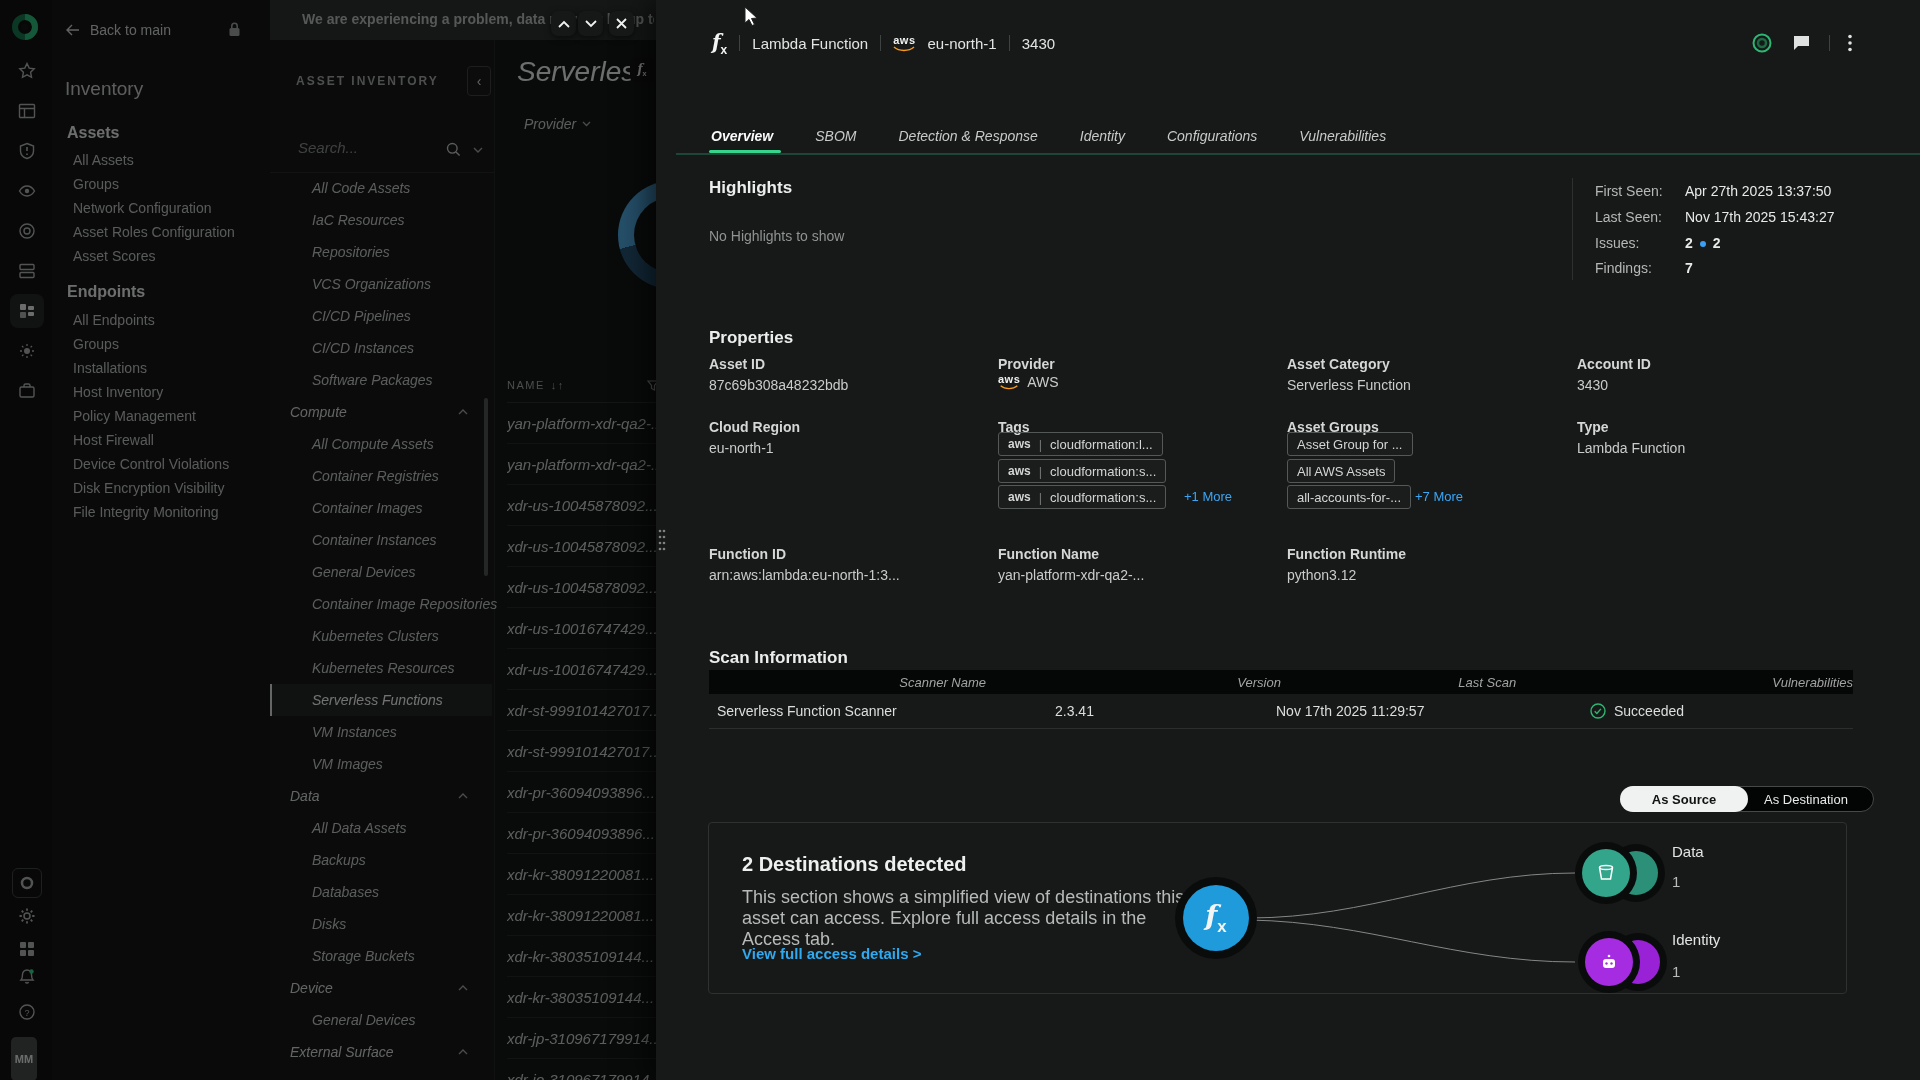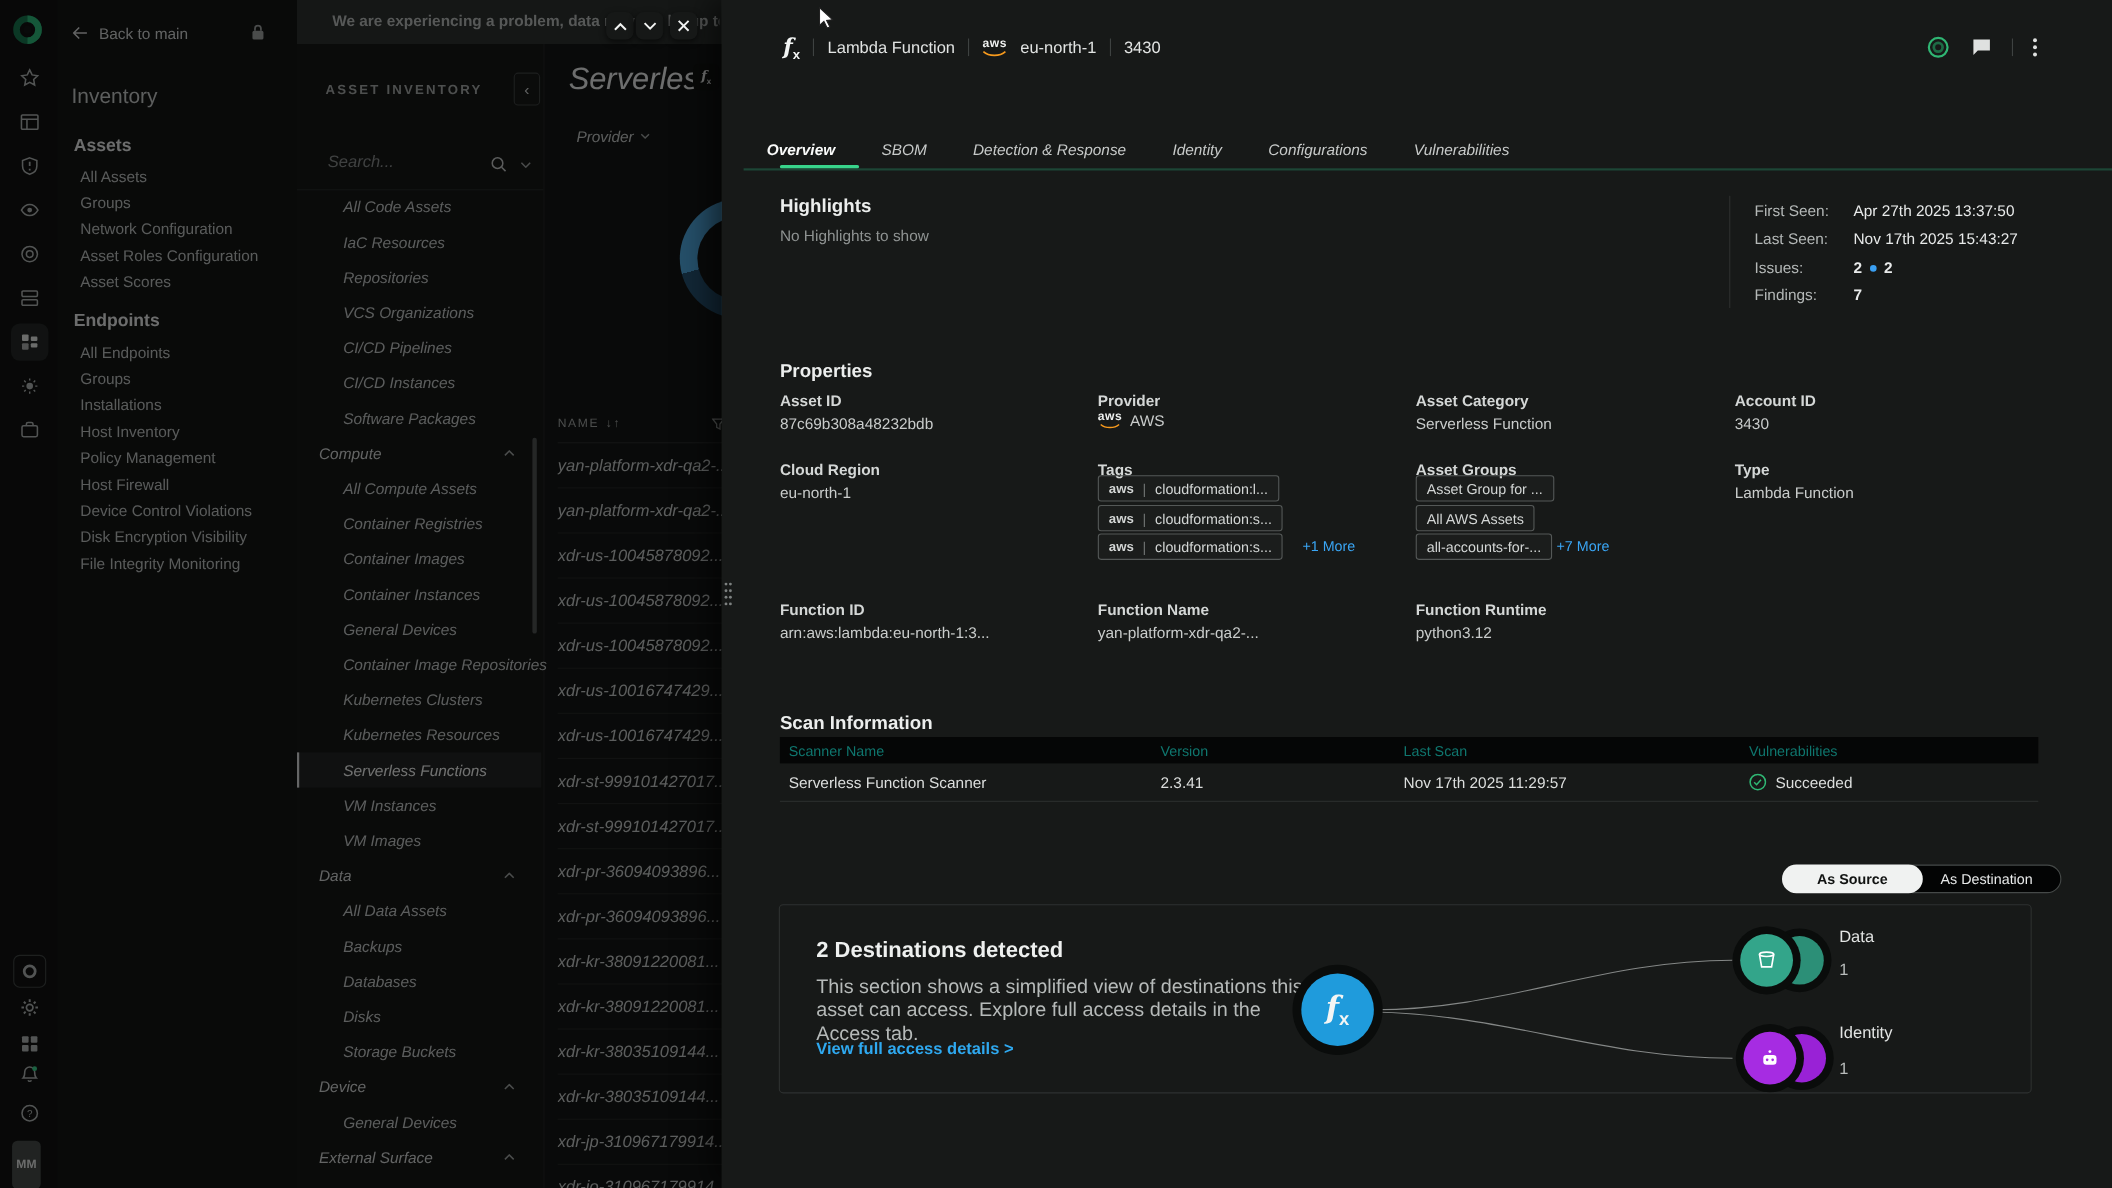--- a/index.html
+++ b/index.html
@@ -78,21 +78,21 @@
   .drag-dots{position:absolute;left:1px;top:528px;color:#777b7a;}
   .topbar{position:absolute;left:56px;top:30px;height:26px;display:flex;align-items:center;gap:12px;
         font-size:15px;color:#e2e4e3;}
   .vsep{width:1px;height:16px;background:#3e4241;}
   .fxg{font-family:"DejaVu Serif",serif;font-style:italic;font-weight:bold;color:#f3f5f4;}
   .fxg sub{font-family:"Liberation Sans",sans-serif;font-style:normal;font-size:60%;}
   .aws-logo{display:inline-flex;flex-direction:column;align-items:center;line-height:1;}
   .aws-logo b{font-size:11px;color:#f0f2f1;letter-spacing:.5px;}
   .top-icons{position:absolute;left:1095px;top:32px;display:flex;align-items:center;gap:18px;}
   .p-title{position:absolute;left:53px;top:72px;font-size:23px;font-weight:bold;color:#eff1f0;}
-  .tabs{position:absolute;left:41px;top:128px;display:flex;gap:42px;font-size:14px;font-style:italic;color:#c7cac9;}
+  .tabs{position:absolute;left:55px;top:128px;display:flex;gap:42px;font-size:14px;font-style:italic;color:#c7cac9;}
   .tab{padding-bottom:12px;}
   .tab.active{font-weight:bold;color:#fafbfa;}
   .tab-track{position:absolute;left:20px;right:0;top:153px;height:2px;background:#1d4636;}
   .tab-active-bar{position:absolute;left:53px;top:150px;width:72px;height:3px;border-radius:2px;background:#38d48b;}
 
   .sec-head{position:absolute;font-size:17px;font-weight:bold;color:#eceeed;}
   .muted{position:absolute;font-size:14px;color:#8f9392;}
 
   .info-border{position:absolute;left:916px;top:178px;width:1px;height:102px;background:#2d302f;}
   .info-label{position:absolute;left:939px;font-size:14px;color:#b4b8b7;}
@@ -104,21 +104,21 @@
   .prop-val{position:absolute;font-size:14px;color:#c9cccb;white-space:nowrap;}
   .chip{position:absolute;height:22px;border:1px solid #54585
 
 7;border:1px solid #545857;border-radius:3px;display:flex;align-items:center;
         padding:0 9px;font-size:13px;color:#d3d6d5;background:rgba(255,255,255,0.02);white-space:nowrap;}
   .chip b{font-size:12px;margin-right:8px;}
   .chip i{font-style:normal;color:#6f7372;margin-right:8px;}
   .more-link{position:absolute;font-size:13px;color:#3aa6f5;}
 
   .scan-table{position:absolute;left:53px;top:670px;width:1144px;}
-  .scan-head{height:24px;background:#050606;display:flex;align-items:center;font-size:13px;color:#0f766e;}
+  .scan-head{height:24px;background:#050606;display:flex;align-items:center;font-size:13px;font-style:italic;color:#a3a3a3;justify-content:flex-end;}
   .scan-row{height:34px;display:flex;align-items:center;border-bottom:1px solid #2b2e2d;font-size:14px;color:#dcdedd;}
   .sc1{width:338px;padding-left:8px;} .sc2{width:221px;} .sc3{width:314px;} .sc4{display:flex;align-items:center;gap:8px;}
 
   .toggle{position:absolute;left:964px;top:786px;display:flex;height:26px;}
   .tog-a{min-width:100px;padding:0 14px;background:#f0f2f1;color:#101211;border-radius:13px;
         display:flex;align-items:center;justify-content:center;font-size:13px;font-weight:bold;z-index:1;}
   .tog-b{min-width:110px;padding:0 12px;background:#030404;color:#e8eaea;border:1px solid #454948;
         border-radius:0 13px 13px 0;margin-left:-10px;display:flex;align-items:center;justify-content:center;font-size:13px;}
 
   .card{position:absolute;left:52px;top:822px;width:1137px;height:170px;border:1px solid #2e3130;border-radius:4px;background:#171918;}
@@ -544,21 +544,21 @@
       <span class="tab">SBOM</span>
       <span class="tab">Detection &amp; Response</span>
       <span class="tab">Identity</span>
       <span class="tab">Configurations</span>
       <span class="tab">Vulnerabilities</span>
     </div>
     <div class="tab-track"></div>
     <div class="tab-active-bar"></div>
 
     <div class="sec-head" style="left:53px;top:178px">Highlights</div>
-    <div class="muted" style="left:53px;top:206px">No Highlights to show</div>
+    <div class="muted" style="left:53px;top:228px">No Highlights to show</div>
 
     <div class="info-border"></div>
     <div class="info-label" style="top:183px">First Seen:</div>
     <div class="info-val" style="top:183px">Apr 27th 2025 13:37:50</div>
     <div class="info-label" style="top:209px">Last Seen:</div>
     <div class="info-val" style="top:209px">Nov 17th 2025 15:43:27</div>
     <div class="info-label" style="top:235px">Issues:</div>
     <div class="info-val bold" style="top:235px"><span>2</span><span class="dot-blue"></span><span>2</span></div>
     <div class="info-label" style="top:260px">Findings:</div>
     <div class="info-val bold" style="top:260px">7</div>

